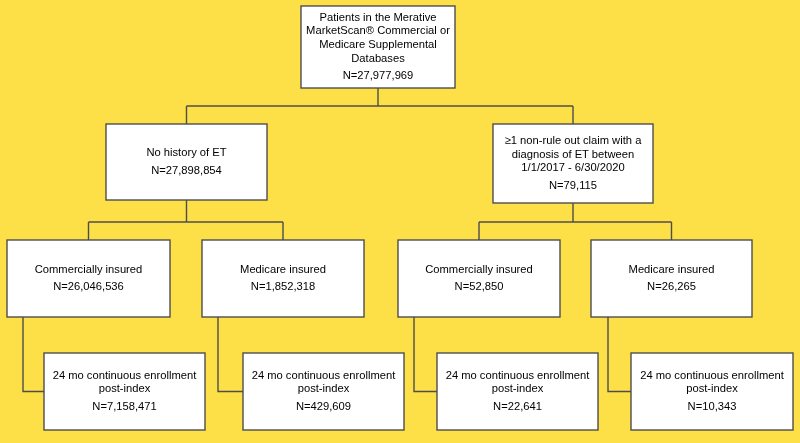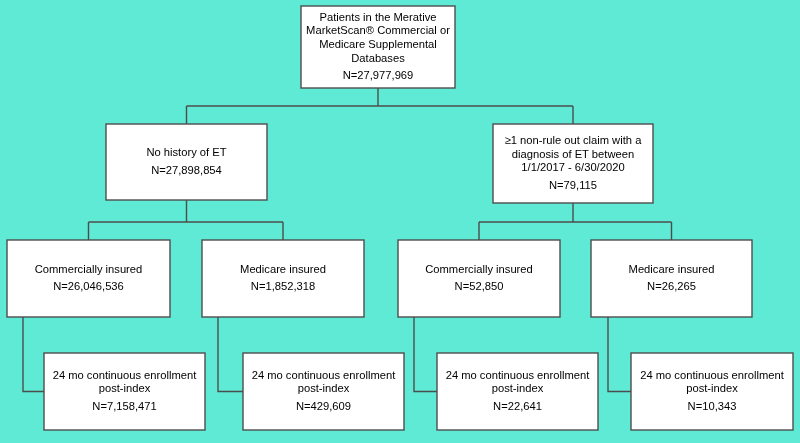--- a/index.html
+++ b/index.html
@@ -4,21 +4,21 @@
 <style>
   html, body {
     margin: 0;
     padding: 0;
     background: #ffffff;
   }
   #chart-root {
     position: relative;
     width: 800px;
     height: 443px;
-    background: #5eead4;
+    background: #fde047;
     font-family: "Liberation Sans", sans-serif;
     overflow: hidden;
   }
   svg.flow-svg {
     position: absolute;
     top: 0;
     left: 0;
     width: 800px;
     height: 443px;
   }

